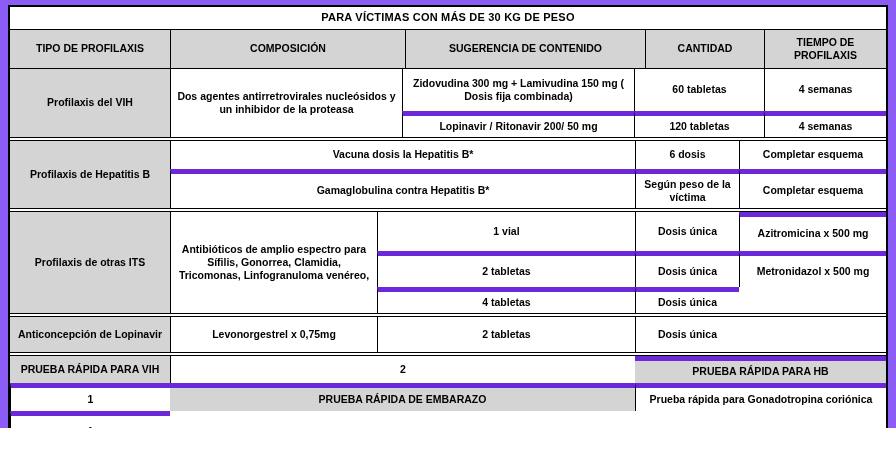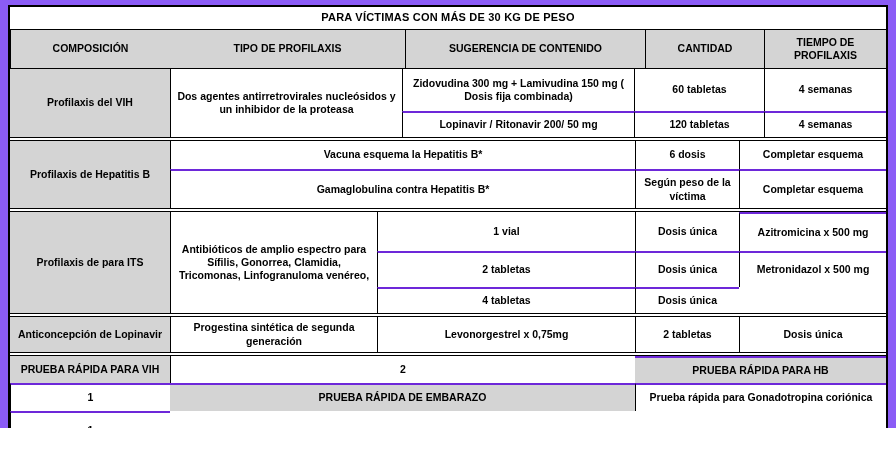--- a/index.html
+++ b/index.html
@@ -26,21 +26,21 @@
   .c {
     display: flex;
     align-items: center;
     justify-content: center;
     text-align: center;
     padding: 1px 6px;
     font-size: 10.5px;
     line-height: 1.25;
   }
   .bl { border-left: 1px solid #000; }
-  .bt { border-top: 2px solid #6d28d9; }
+  .bt { border-top: 5px solid #6d28d9; }
   .gray { background: #d4d4d4; }
 
   .title-row { height: 22px; font-size: 11px; letter-spacing: .2px; }
   .hdr  { grid-template-columns: 160px 235px 240px 119px 122px; grid-template-rows: 38px; }
   .vih  { grid-template-columns: 160px 232px 232px 130px 122px; grid-template-rows: 42px 26px; }
   .hep  { grid-template-columns: 160px 465px 104px 147px;       grid-template-rows: 28px 39px; }
   .its  { grid-template-columns: 160px 207px 258px 104px 147px; grid-template-rows: 39px 36px 26px; }
   .ant  { grid-template-columns: 160px 207px 258px 104px 147px; grid-template-rows: 35px; }
   .pru  { grid-template-columns: 160px 465px 251px;             grid-template-rows: 27px 28px 37px; }
 
@@ -51,64 +51,63 @@
 <body>
 
 <div class="page">
   <div class="tbl">
 
     <div class="sec">
       <div class="c title-row">PARA  VÍCTIMAS CON MÁS DE 30 KG DE  PESO</div>
     </div>
 
     <div class="sec hdr line">
+      <div class="c gray">TIPO DE  PROFILAXIS</div>
       <div class="c gray bl">COMPOSICIÓN</div>
-      <div class="c gray">TIPO DE  PROFILAXIS</div>
       <div class="c gray bl">SUGERENCIA DE  CONTENIDO</div>
       <div class="c gray bl">CANTIDAD</div>
       <div class="c gray bl">TIEMPO DE PROFILAXIS</div>
     </div>
 
     <div class="sec vih line">
       <div class="c gray span2r">Profilaxis del VIH</div>
       <div class="c bl span2r">Dos agentes antirretrovirales nucleósidos y un inhibidor de la proteasa</div>
       <div class="c bl">Zidovudina 300 mg + Lamivudina 150 mg ( Dosis fija combinada)</div>
       <div class="c bl">60 tabletas</div>
       <div class="c bl">4 semanas</div>
       <div class="c bl bt">Lopinavir / Ritonavir 200/ 50 mg</div>
       <div class="c bl bt">120 tabletas</div>
       <div class="c bl bt">4 semanas</div>
     </div>
 
     <div class="sec hep dline">
       <div class="c gray span2r">Profilaxis de Hepatitis B</div>
-      <div class="c bl">Vacuna esquema la Hepatitis B*</div>
+      <div class="c bl">Vacuna dosis la Hepatitis B*</div>
       <div class="c bl">6 dosis</div>
       <div class="c bl">Completar esquema</div>
       <div class="c bl bt">Gamaglobulina contra Hepatitis B*</div>
       <div class="c bl bt">Según peso de la víctima</div>
       <div class="c bl bt">Completar esquema</div>
     </div>
 
     <div class="sec its dline">
-      <div class="c gray span3r">Profilaxis de para ITS</div>
+      <div class="c gray span3r">Profilaxis de otras ITS</div>
       <div class="c bl span3r">Antibióticos de amplio espectro para Sífilis, Gonorrea, Clamidia, Tricomonas, Linfogranuloma venéreo,</div>
       <div class="c bl">1 vial</div>
       <div class="c bl">Dosis única</div>
       <div class="c bl bt">Azitromicina x 500 mg</div>
       <div class="c bl bt">2 tabletas</div>
       <div class="c bl bt">Dosis única</div>
       <div class="c bl bt">Metronidazol x 500 mg</div>
       <div class="c bl bt">4 tabletas</div>
       <div class="c bl bt">Dosis única</div>
     </div>
 
     <div class="sec ant dline">
       <div class="c gray">Anticoncepción de Lopinavir</div>
-      <div class="c bl">Progestina sintética de segunda generación</div>
       <div class="c bl">Levonorgestrel x 0,75mg</div>
       <div class="c bl">2 tabletas</div>
       <div class="c bl">Dosis única</div>
     </div>
 
     <div class="sec pru dline">
       <div class="c gray">PRUEBA RÁPIDA PARA VIH</div>
       <div class="c bl">2</div>
       <div class="c gray bt">PRUEBA RÁPIDA PARA HB</div>
       <div class="c bl bt">1</div>

